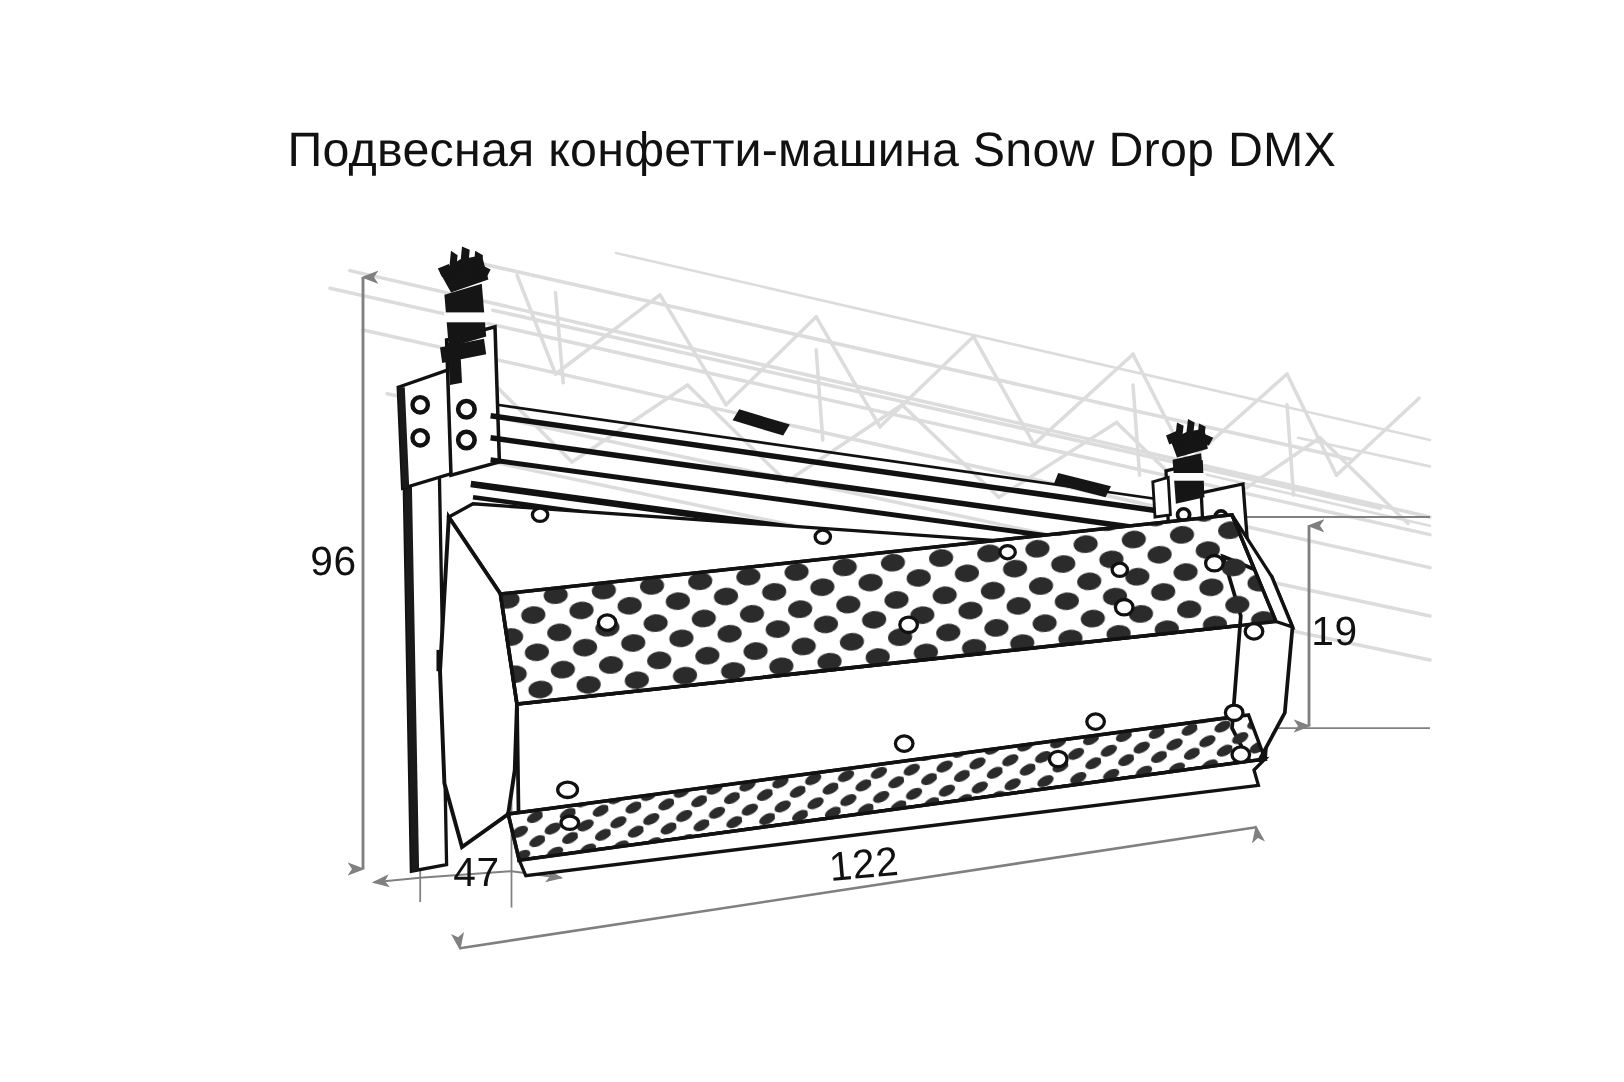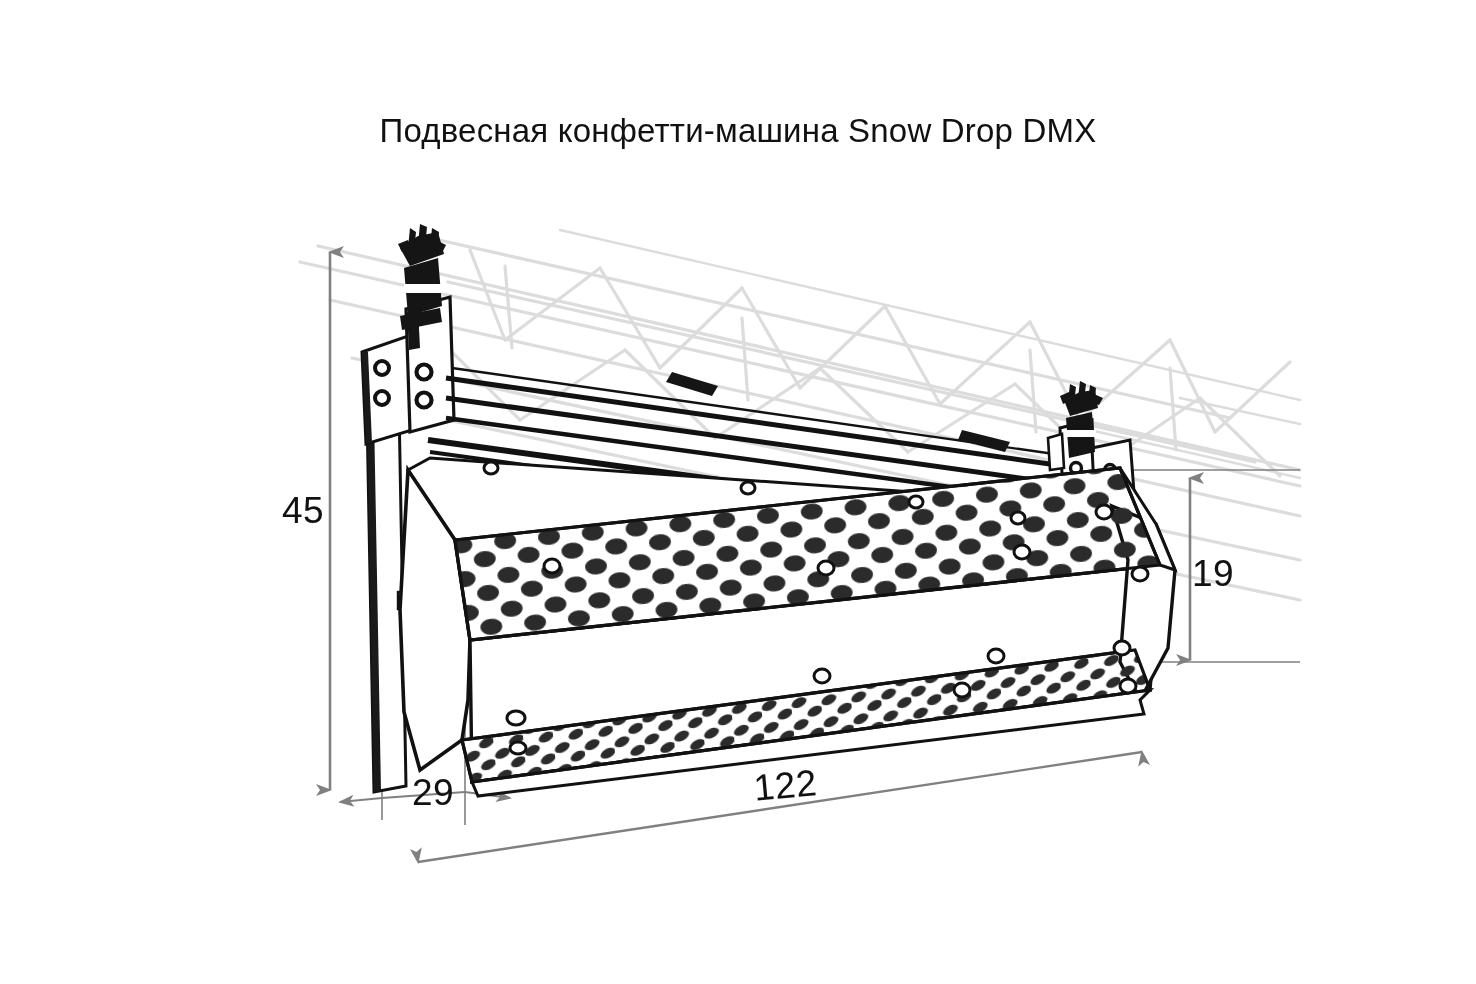--- a/index.html
+++ b/index.html
@@ -21,21 +21,21 @@
     height: 984px;
     background: #ffffff;
   }
   .title {
     position: absolute;
     left: 0;
     top: 112px;
     width: 1476px;
     text-align: center;
     font-family: "Liberation Sans", sans-serif;
-    font-size: 33px;
+    font-size: 44px;
     font-weight: 400;
     letter-spacing: 0.2px;
     color: #111111;
     white-space: nowrap;
   }
   #drawing {
     position: absolute;
     left: 0;
     top: 0;
   }
@@ -272,18 +272,18 @@
       <ellipse cx="996" cy="656" rx="8" ry="7"></ellipse>
       <ellipse cx="1122" cy="648" rx="8" ry="7"></ellipse>
       <ellipse cx="516" cy="718" rx="9" ry="7"></ellipse>
       <ellipse cx="962" cy="690" rx="8" ry="7"></ellipse>
       <ellipse cx="518" cy="748" rx="8" ry="6"></ellipse>
       <ellipse cx="1128" cy="686" rx="8" ry="7"></ellipse>
     </g>
 
   </svg>
 
-  <div class="dim-label" id="dim-59">45</div>
+  <div class="dim-label" id="dim-59">96</div>
   <div class="dim-label" id="dim-39">19</div>
-  <div class="dim-label" id="dim-29">29</div>
+  <div class="dim-label" id="dim-29">47</div>
   <div class="dim-label" id="dim-122">122</div>
 
 </div>
 
 </body></html>

